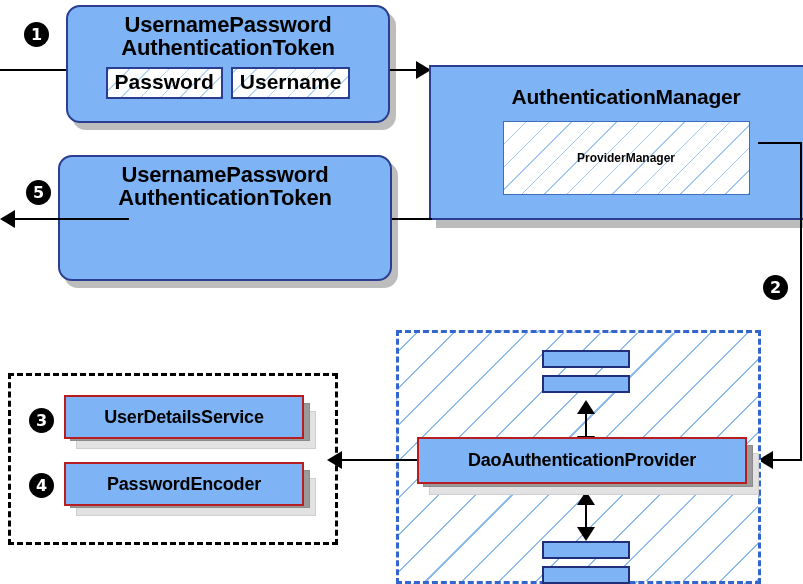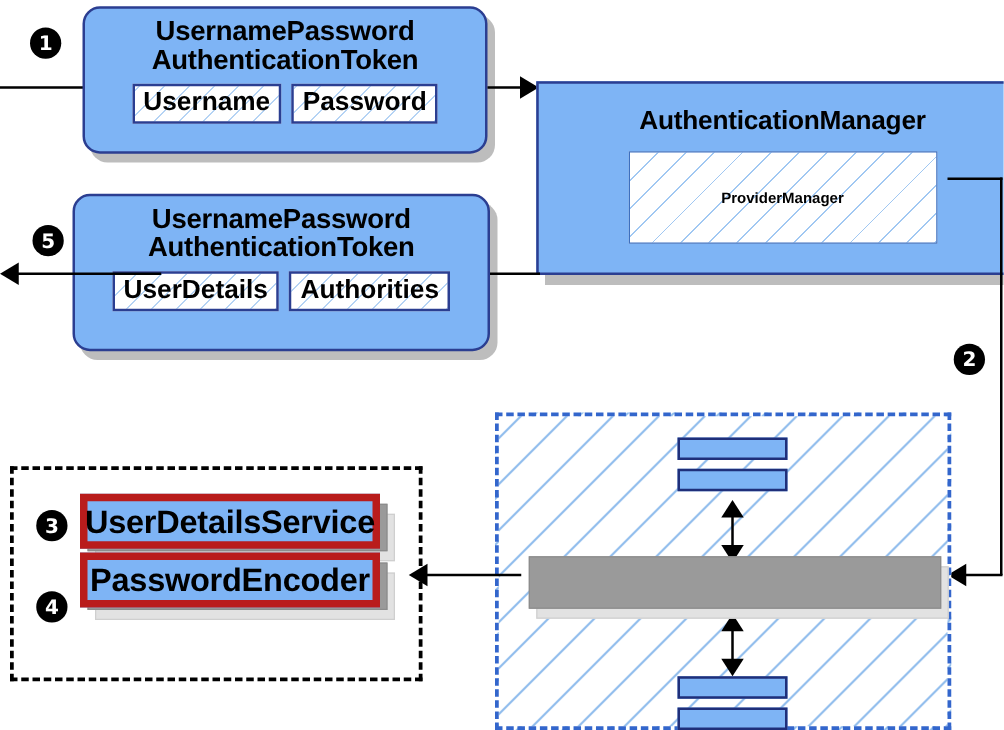--- a/index.html
+++ b/index.html
@@ -109,25 +109,25 @@
     position: absolute;
     box-sizing: border-box;
   }
   .stack-l2 { background: #E2E2E2; border: 1px solid #CFCFCF; }
   .stack-l1 { background: #9A9A9A; border: 1px solid #8C8C8C; }
   .stack-top {
     position: absolute;
     left: 0; top: 0;
     box-sizing: border-box;
     background: #7EB4F5;
-    border: 6px solid #b91c1c;
+    border: 2px solid #b91c1c;
     display: flex;
     align-items: center;
     justify-content: center;
-    font-size: 26px;
+    font-size: 18px;
     font-weight: bold;
     color: #000;
     letter-spacing: -0.2px;
     white-space: nowrap;
   }
 
   
   .dashed-black {
     border: 3px dashed #000000;
     background: transparent;
@@ -213,42 +213,38 @@
 
 <div id="stage">
 
   <div class="h-line" style="left:0px; top:69px; width:128px;"></div>
   <div class="step-badge" style="left:24px; top:22px;">1</div>
 
   <div class="node token-card" style="left:66px; top:5px; width:324px; height:118px;">
     <div class="token-title">UsernamePassword
 AuthenticationToken</div>
     <div class="token-fields">
+      <div class="field-box">Password</div>
       <div class="field-box">Username</div>
-      <div class="field-box">Password</div>
     </div>
   </div>
 
   <div class="h-line" style="left:390px; top:69px; width:32px;"></div>
   <div class="arrow-head arrow-right" style="left:416px; top:61px;"></div>
 
   <div class="node manager-box" style="left:429px; top:65px; width:394px; height:155px;">
     <div class="manager-title">AuthenticationManager</div>
     <div class="manager-inner">ProviderManager</div>
   </div>
 
   <div class="h-line" style="left:390px; top:218px; width:42px;"></div>
 
   <div class="node token-card" style="left:58px; top:155px; width:334px; height:126px;">
     <div class="token-title">UsernamePassword
 AuthenticationToken</div>
-    <div class="token-fields">
-      <div class="field-box">UserDetails</div>
-      <div class="field-box">Authorities</div>
-    </div>
   </div>
 
   <div class="h-line" style="left:14px; top:218px; width:115px;"></div>
   <div class="arrow-head arrow-left" style="left:0px; top:210px;"></div>
   <div class="step-badge" style="left:26px; top:180px;">5</div>
 
   <div class="h-line" style="left:758px; top:142px; width:44px;"></div>
   <div class="v-line" style="left:800px; top:142px; height:318px;"></div>
   <div class="h-line" style="left:772px; top:459px; width:30px;"></div>
   <div class="arrow-head arrow-left" style="left:758px; top:451px;"></div>
@@ -268,34 +264,35 @@
     <div class="v-line" style="left:186px; top:170px; height:28px;"></div>
     <div class="arrow-head arrow-down" style="left:178px; top:194px;"></div>
 
     <div class="mini-bar" style="left:143px; top:208px; width:88px; height:18px;"></div>
     <div class="mini-bar" style="left:143px; top:233px; width:88px; height:18px;"></div>
   </div>
 
   <div class="stack-wrap" style="left:417px; top:437px; width:345px; height:58px;">
     <div class="stack-l2" style="left:12px; top:16px; width:330px; height:42px;"></div>
     <div class="stack-l1" style="left:6px; top:8px; width:330px; height:42px;"></div>
+    <div class="stack-top" style="width:330px; height:47px;">DaoAuthenticationProvider</div>
   </div>
 
   <div class="h-line" style="left:341px; top:459px; width:76px;"></div>
   <div class="arrow-head arrow-left" style="left:327px; top:451px;"></div>
 
   <div class="node dashed-black" style="left:8px; top:373px; width:330px; height:172px;"></div>
 
   <div class="step-badge" style="left:29px; top:408px;">3</div>
   <div class="stack-wrap" style="left:64px; top:395px; width:260px; height:55px;">
     <div class="stack-l2" style="left:12px; top:16px; width:240px; height:38px;"></div>
     <div class="stack-l1" style="left:6px; top:8px; width:240px; height:38px;"></div>
     <div class="stack-top" style="width:240px; height:44px;">UserDetailsService</div>
   </div>
 
   <div class="step-badge" style="left:29px; top:473px;">4</div>
-  <div class="stack-wrap" style="left:64px; top:442px; width:260px; height:55px;text-align:center;">
+  <div class="stack-wrap" style="left:64px; top:462px; width:260px; height:55px;text-align:center;">
     <div class="stack-l2" style="left:12px; top:16px; width:240px; height:38px;"></div>
     <div class="stack-l1" style="left:6px; top:8px; width:240px; height:38px;"></div>
     <div class="stack-top" style="width:240px; height:44px;">PasswordEncoder</div>
   </div>
 
 </div>
 
 </body></html>

